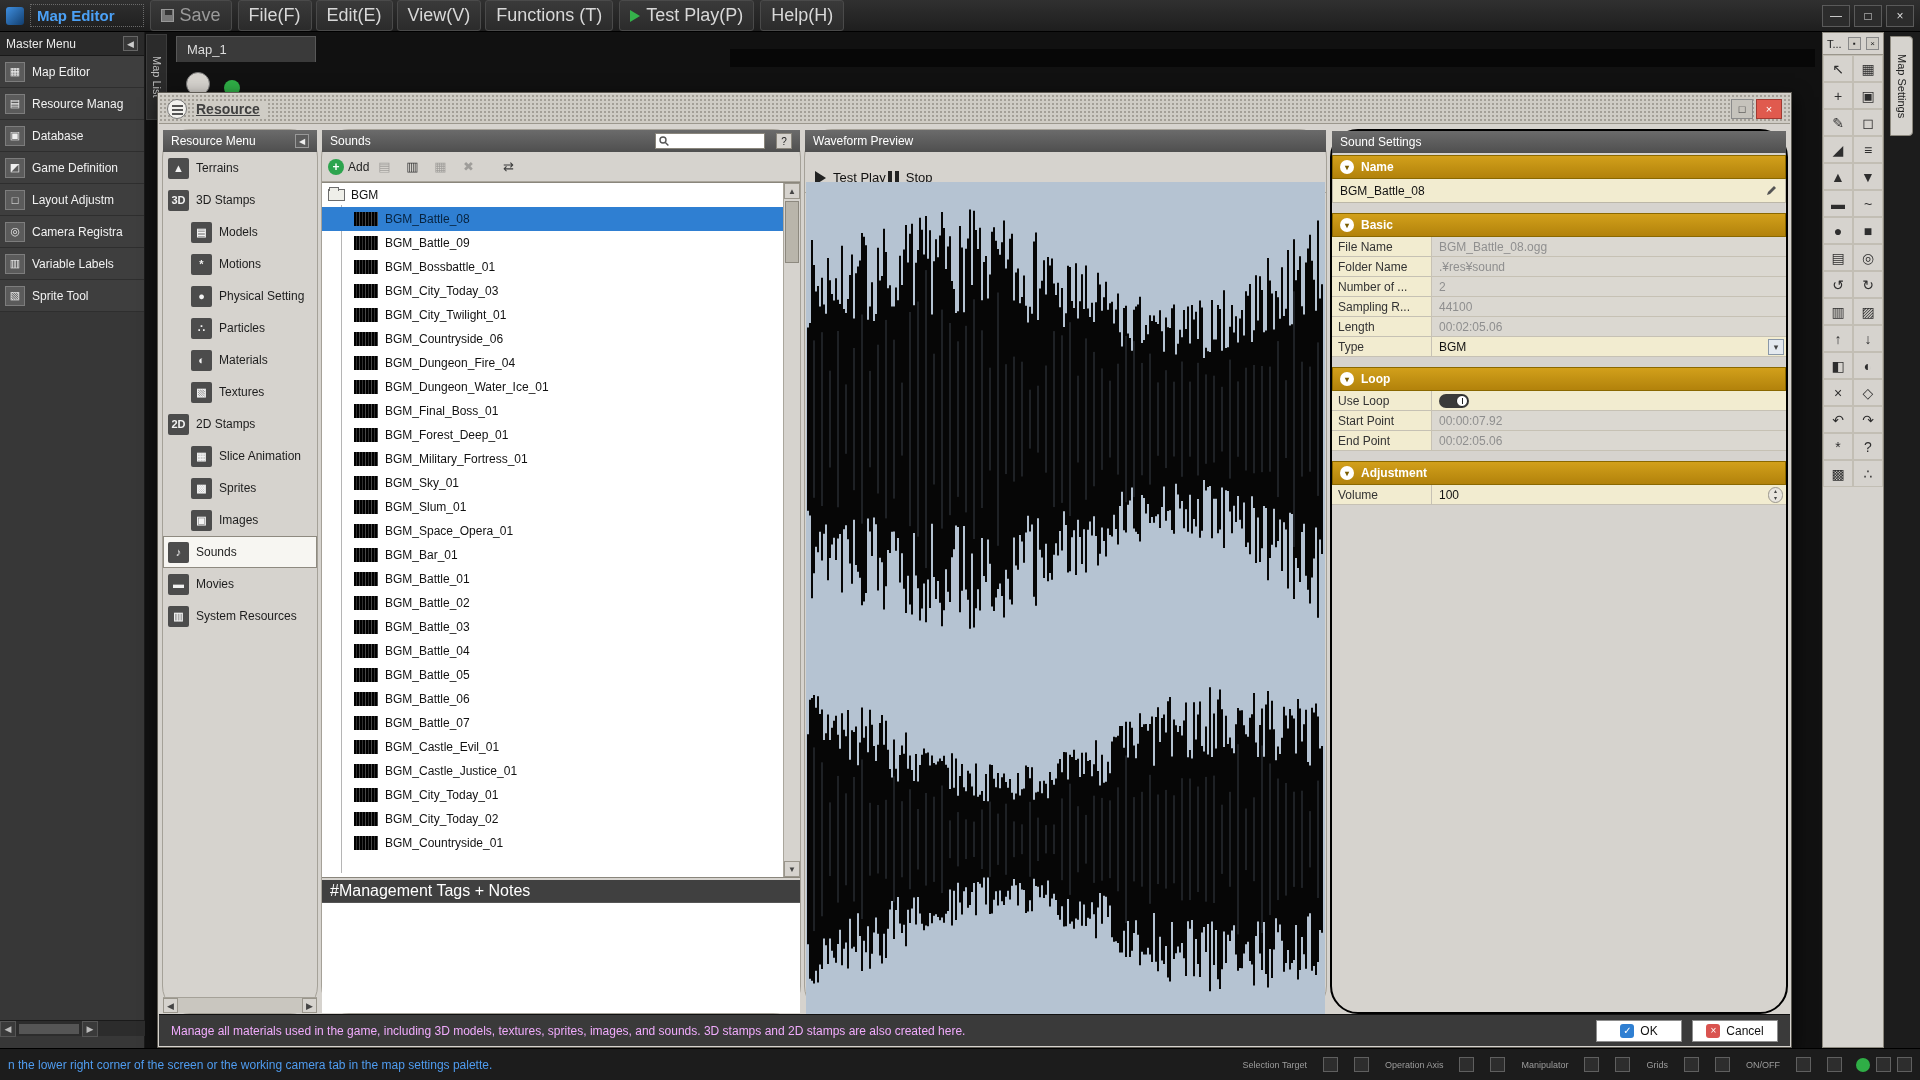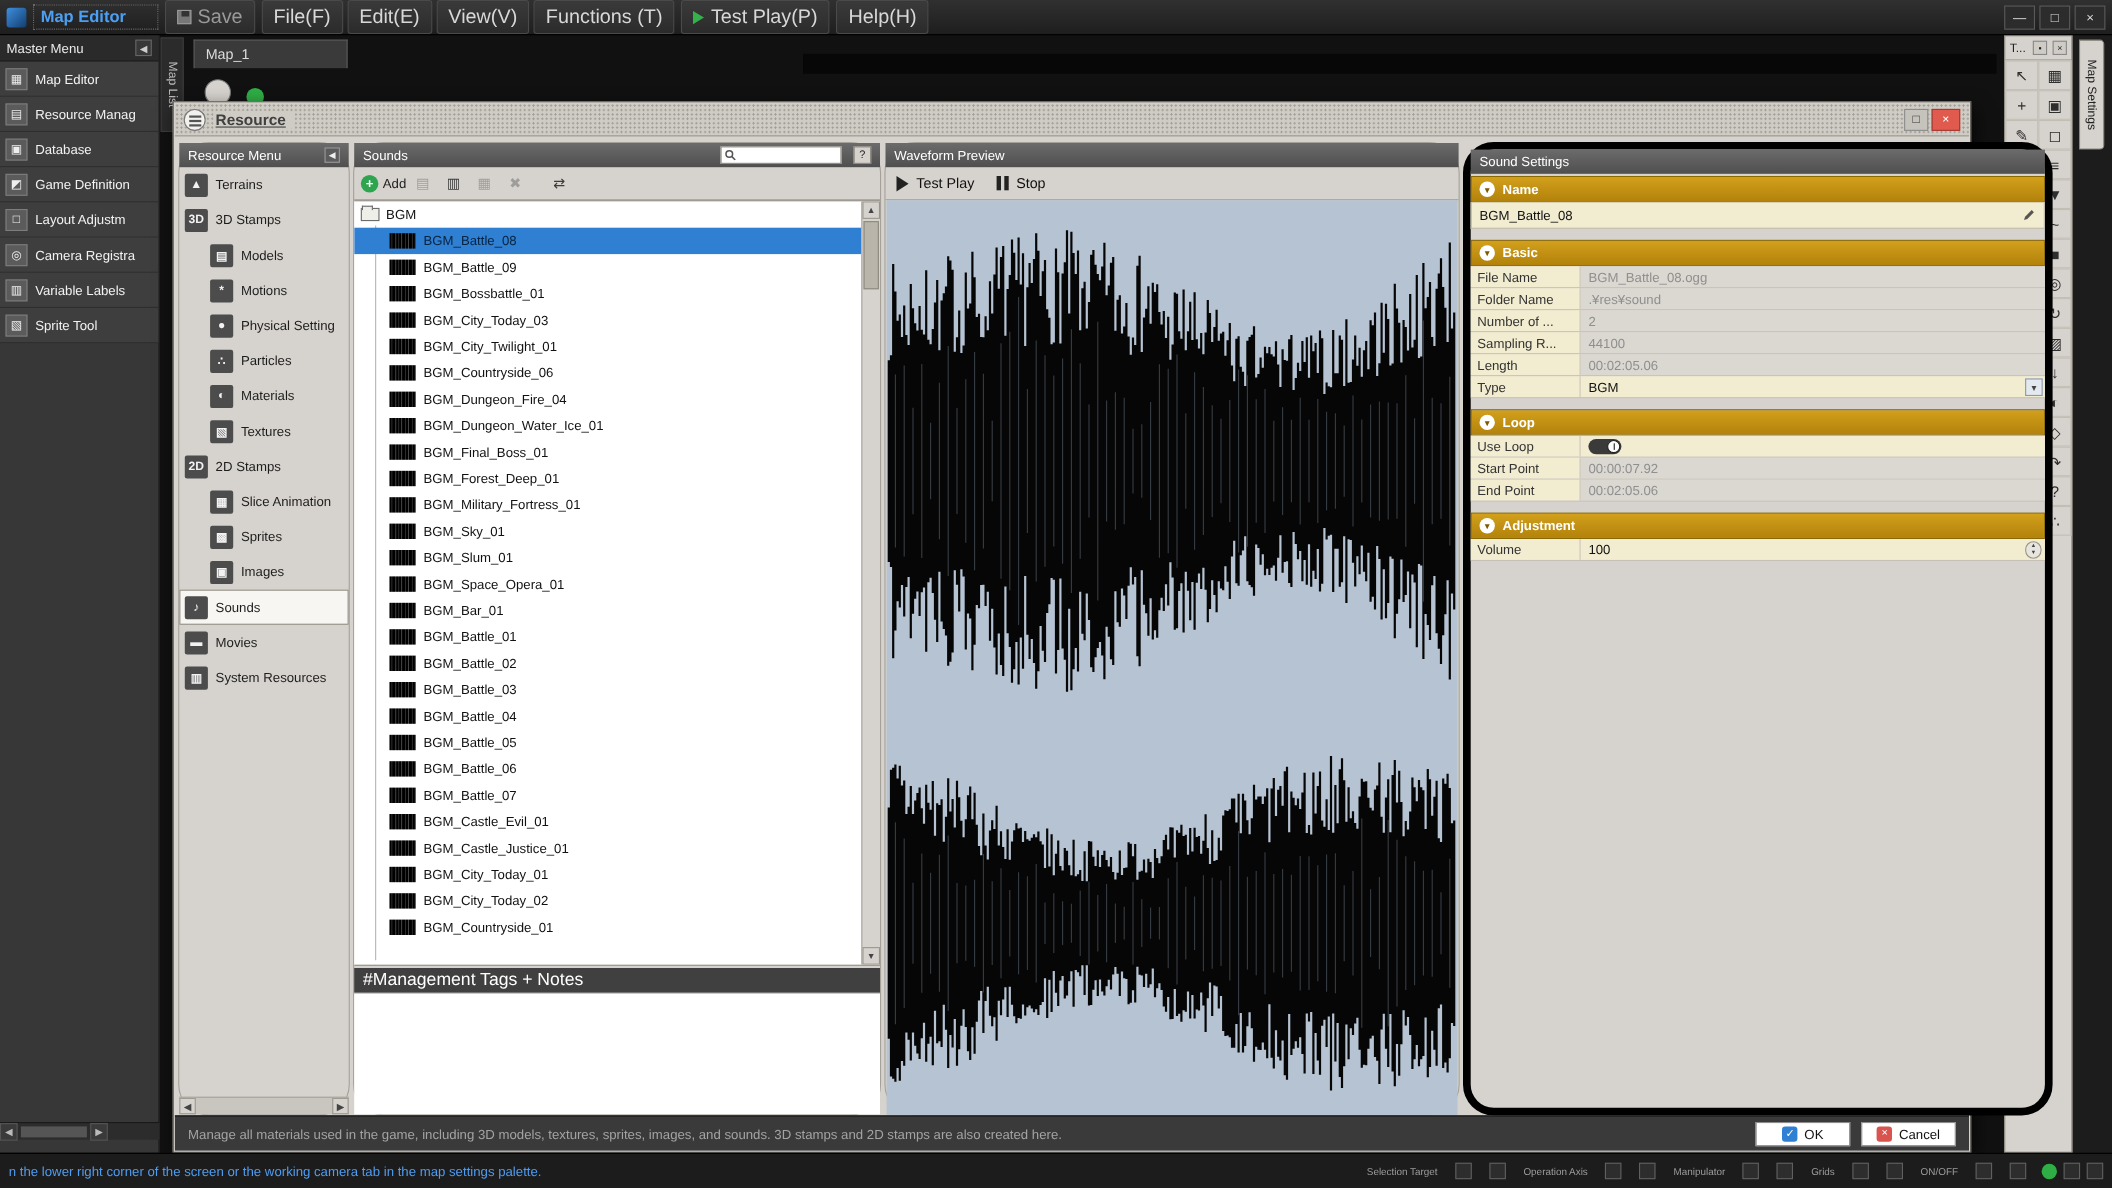--- a/index.html
+++ b/index.html
@@ -99,50 +99,50 @@
   .snd-row.selected { background:#2f7fd2; color:#07233f; }
   .wave-thumb { flex:0 0 24px; height:14px; background-image:repeating-linear-gradient(90deg,#000 0 2px,#2e2e2e 2px 3px,#000 3px 5px,#484848 5px 6px); border-top:2px solid transparent; border-bottom:1px solid transparent; }
   #snd-vscroll { position:absolute; right:0; top:0; bottom:0; width:17px; background:#d6d3ce; border-left:1px solid #aaa69c; }
   .vs-arrow { position:absolute; left:0; width:16px; height:16px; font-size:8px; color:#444; background:#d6d3ce; border:1px solid #9a968c; display:flex; align-items:center; justify-content:center; }
   #snd-vthumb { position:absolute; left:1px; top:18px; width:14px; height:62px; background:#b9b5ab; border:1px solid #8d897f; }
   #snd-tags-hdr { position:absolute; left:0; top:750px; width:100%; height:22px; background:#404040; color:#fff; font-size:16px; display:flex; align-items:center; padding:0 8px; }
   #snd-notes { position:absolute; left:0; top:772px; width:100%; bottom:0; background:#fff; border-top:1px solid #555; }
 
   
   #panel-wave { left:646px; width:523px; border:1px solid #a5a198; }
-  #wave-toolbar { height:30px; display:flex; align-items:center; gap:20px; padding:0 10px; border-bottom:1px solid #aaa69c; }
+  #wave-toolbar { height:30px; display:flex; align-items:center; gap:2px; padding:0 10px; border-bottom:1px solid #aaa69c;margin-top:11px; }
   .wave-btn { display:flex; align-items:center; gap:7px; font-size:13px; color:#111; background:transparent; border:none; font-family:"Liberation Sans",sans-serif; }
   .pause-ic { display:flex; gap:3px; }
   .pause-ic span { width:4px; height:13px; background:#222; }
   .tri { width:0; height:0; border-left:11px solid #222; border-top:7px solid transparent; border-bottom:7px solid transparent; }
   #wave-area { position:absolute; left:1px; top:52px; width:519px; height:832px; background:#b5c3d2; }
 
   
-  #panel-settings { left:1172px; width:536px; border:7px solid #000000; }
+  #panel-settings { left:1172px; width:458px; border:2px solid #000000; }
   .gold-hdr { height:24px; background:linear-gradient(#d2a01b,#b2820b); border:1px solid #8a6800; color:#fff; font-weight:bold; font-size:12px; display:flex; align-items:center; gap:7px; padding:0 7px; }
   .gold-hdr .disc { width:14px; height:14px; border-radius:50%; background:#fff; color:#7a5c00; font-size:8px; display:flex; align-items:center; justify-content:center; }
   .sec { margin:0 0 0 0; }
   .sec + .sec { margin-top:10px; }
   #sec-name { margin-top:2px; }
   .name-row { height:24px; background:#f2ecd0; border:1px solid #bcb7a8; border-top:none; display:flex; align-items:center; padding:0 7px; font-size:12px; color:#111; }
   .name-row .pencil { margin-left:auto; }
   .set-row { display:flex; height:20px; border-bottom:1px solid #c6c1b4; font-size:12px; }
   .set-row .lbl { flex:0 0 100px; background:#f2ecd0; display:flex; align-items:center; padding:0 6px; color:#333; border-right:1px solid #c6c1b4; white-space:nowrap; overflow:hidden; }
   .set-row .val { flex:1; background:#dbd8d1; display:flex; align-items:center; padding:0 7px; color:#8f8f8f; position:relative; }
   .set-row.kind-edit .val, .set-row.kind-combo .val, .set-row.kind-toggle .val, .set-row.kind-spinner .val { background:#f2ecd0; color:#111; }
   .combo-btn, .toggle, .spinner { display:none; }
   .kind-combo .combo-btn { display:flex; position:absolute; right:2px; top:2px; width:16px; height:16px; background:#e4e9ef; border:1px solid #8a98a8; color:#444; font-size:9px; align-items:center; justify-content:center; }
   .kind-toggle .toggle { display:block; position:relative; width:30px; height:14px; border-radius:7px; background:#3a3a3a; }
   .kind-toggle .toggle .knob { position:absolute; right:1px; top:1px; width:12px; height:12px; border-radius:50%; background:#fff; border:1px solid #222; }
   .kind-toggle .toggle .knob::after { content:""; position:absolute; left:5px; top:2px; width:1px; height:6px; background:#222; }
   .kind-spinner .spinner { display:flex; flex-direction:column; position:absolute; right:3px; top:2px; width:15px; height:16px; border:1px solid #9a968c; border-radius:8px; background:#e8e5de; color:#444; font-size:6px; line-height:7px; align-items:center; justify-content:center; }
 
   
   #dlg-footer { position:absolute; left:1px; right:1px; bottom:1px; height:32px; background:#3a3a3a; border-top:1px solid #111; display:flex; align-items:center; gap:10px; padding:0 12px; }
-  #dlg-desc { color:#a3a3a3; font-size:12px; white-space:nowrap; overflow:hidden; }
+  #dlg-desc { color:#f0abfc; font-size:12px; white-space:nowrap; overflow:hidden; }
   #dlg-btns { margin-left:auto; display:flex; gap:10px; }
   .dlg-btn { width:86px; height:22px; background:#fff; border:1px solid #8d8d8d; display:flex; align-items:center; justify-content:center; gap:6px; font-size:12px; color:#111; font-family:"Liberation Sans",sans-serif; }
   .chip { width:14px; height:14px; border-radius:3px; color:#fff; font-size:10px; display:flex; align-items:center; justify-content:center; }
   .chip.ok { background:#2f7fd2; }
   .chip.cancel { background:#d9534f; }
 </style>
 </head>
 <body>
 
 <div id="screen">

